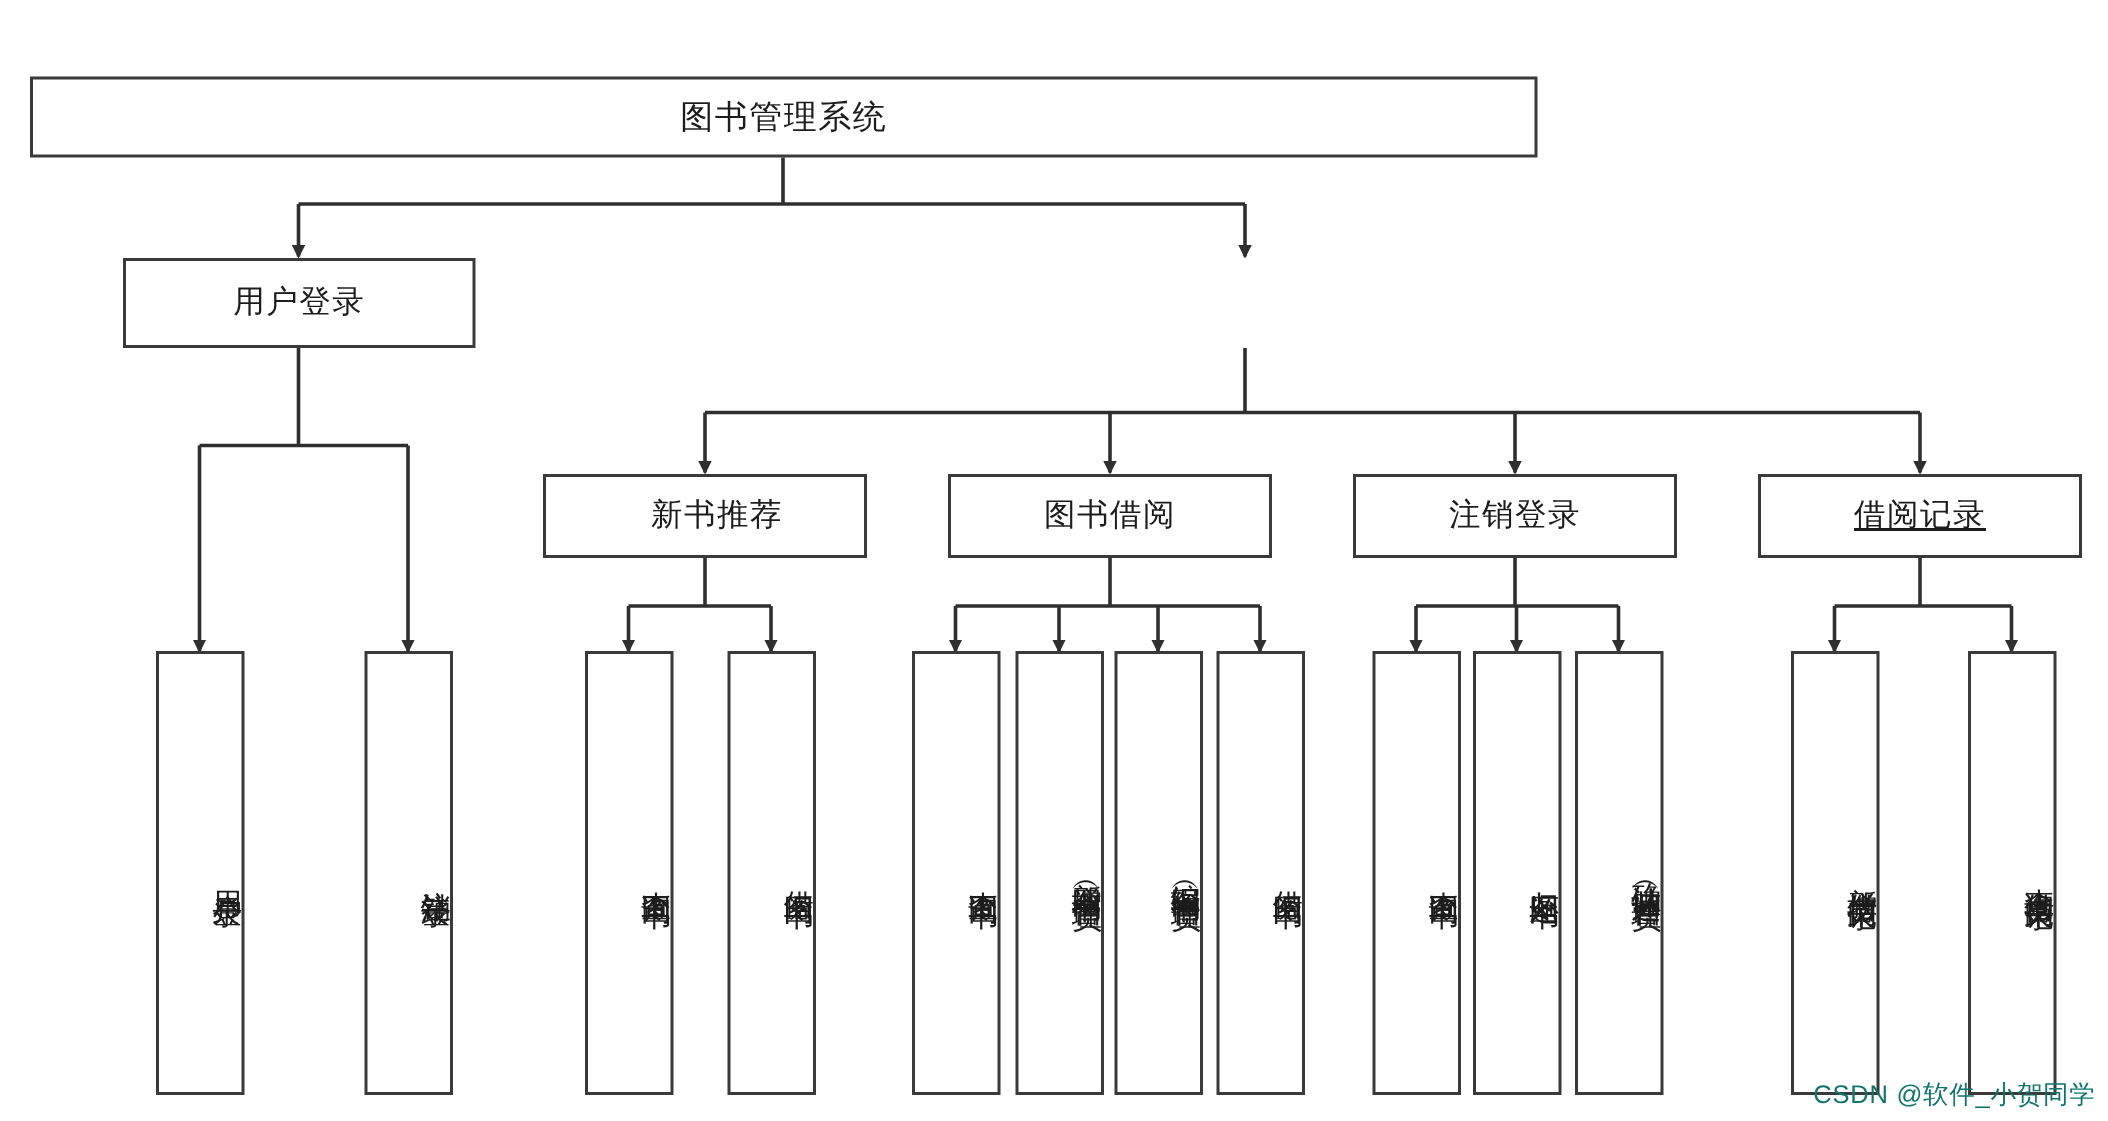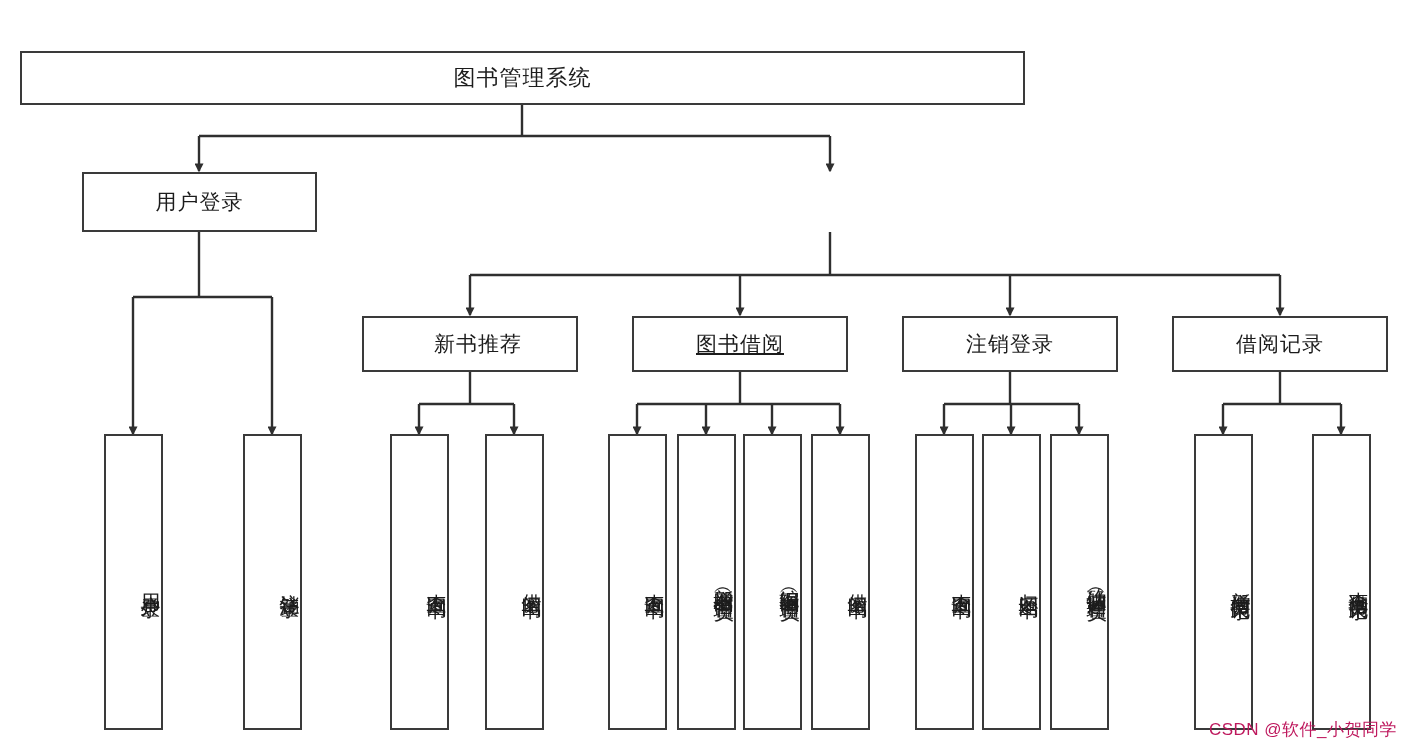--- a/index.html
+++ b/index.html
@@ -54,21 +54,21 @@
     justify-content: center;
   }
   .node.root {
     font-size: 22px;
   }
   .watermark {
     position: absolute;
     right: 8px;
     bottom: 6px;
     font-size: 17px;
-    color: #be185d;
+    color: #0f766e;
     letter-spacing: 0.5px;
     white-space: nowrap;
     font-family: "Liberation Sans", "DejaVu Sans", sans-serif;
   }
 </style>
 </head>
 <body>
 
 <div id="diagram">
 
@@ -125,25 +125,25 @@
     </g>
   </svg>
 
   <div class="node horiz root" style="left:20px; top:12px; width:1005px; height:54px;margin-top:39px;">图书管理系统</div>
 
   <div class="node horiz" style="left:82px; top:172px; width:235px; height:60px;">用户登录</div>
 
 
   <div class="node horiz" style="left:362px; top:316px; width:216px; height:56px;padding-left:16px;">新书推荐</div>
 
-  <div class="node horiz" style="left:632px; top:316px; width:216px; height:56px;text-decoration:underline;">图书借阅</div>
+  <div class="node horiz" style="left:632px; top:316px; width:216px; height:56px;">图书借阅</div>
 
   <div class="node horiz" style="left:902px; top:316px; width:216px; height:56px;">注销登录</div>
 
-  <div class="node horiz" style="left:1172px; top:316px; width:216px; height:56px;">借阅记录</div>
+  <div class="node horiz" style="left:1172px; top:316px; width:216px; height:56px;text-decoration:underline;">借阅记录</div>
 
   <div class="node vert" style="left:104px; top:434px; width:59px; height:296px;">用户登录</div>
 
   <div class="node vert" style="left:243px; top:434px; width:59px; height:296px;">注销登录</div>
 
   <div class="node vert" style="left:390px; top:434px; width:59px; height:296px;">查询图书</div>
 
   <div class="node vert" style="left:485px; top:434px; width:59px; height:296px;">借阅图书</div>
 
   <div class="node vert" style="left:608px; top:434px; width:59px; height:296px;">查询图书</div>

